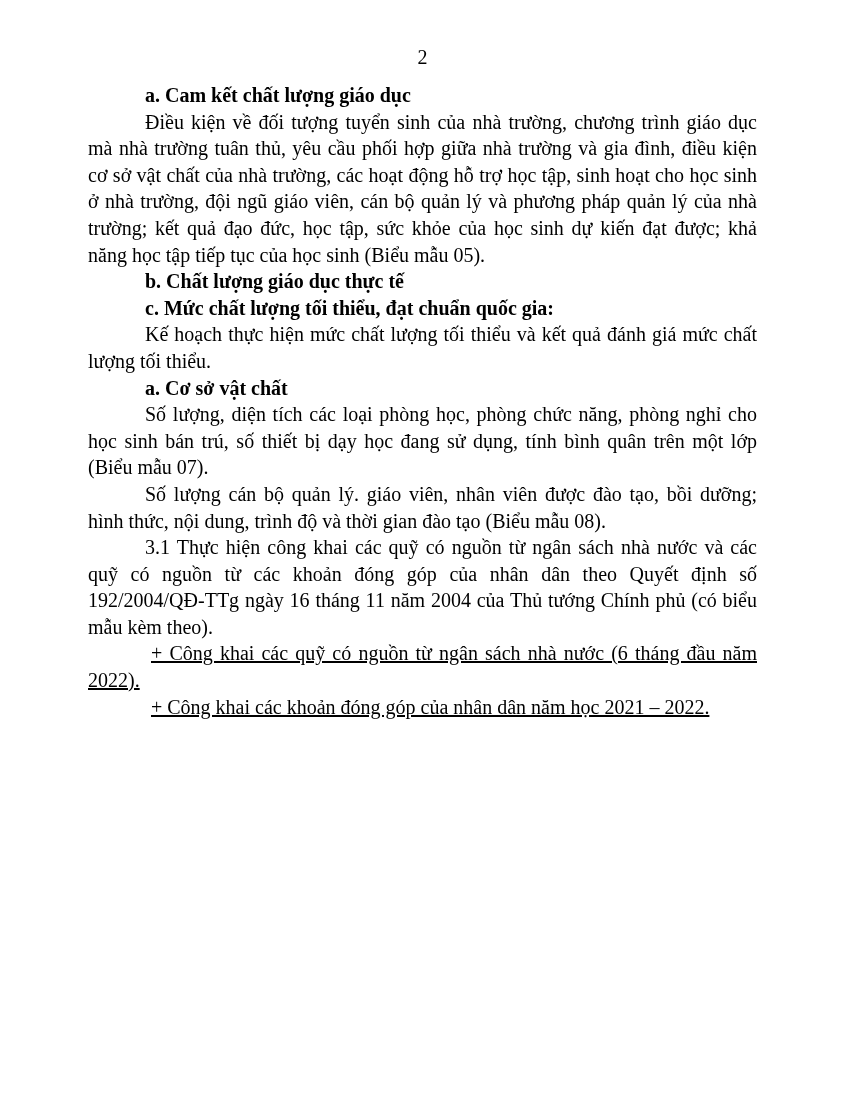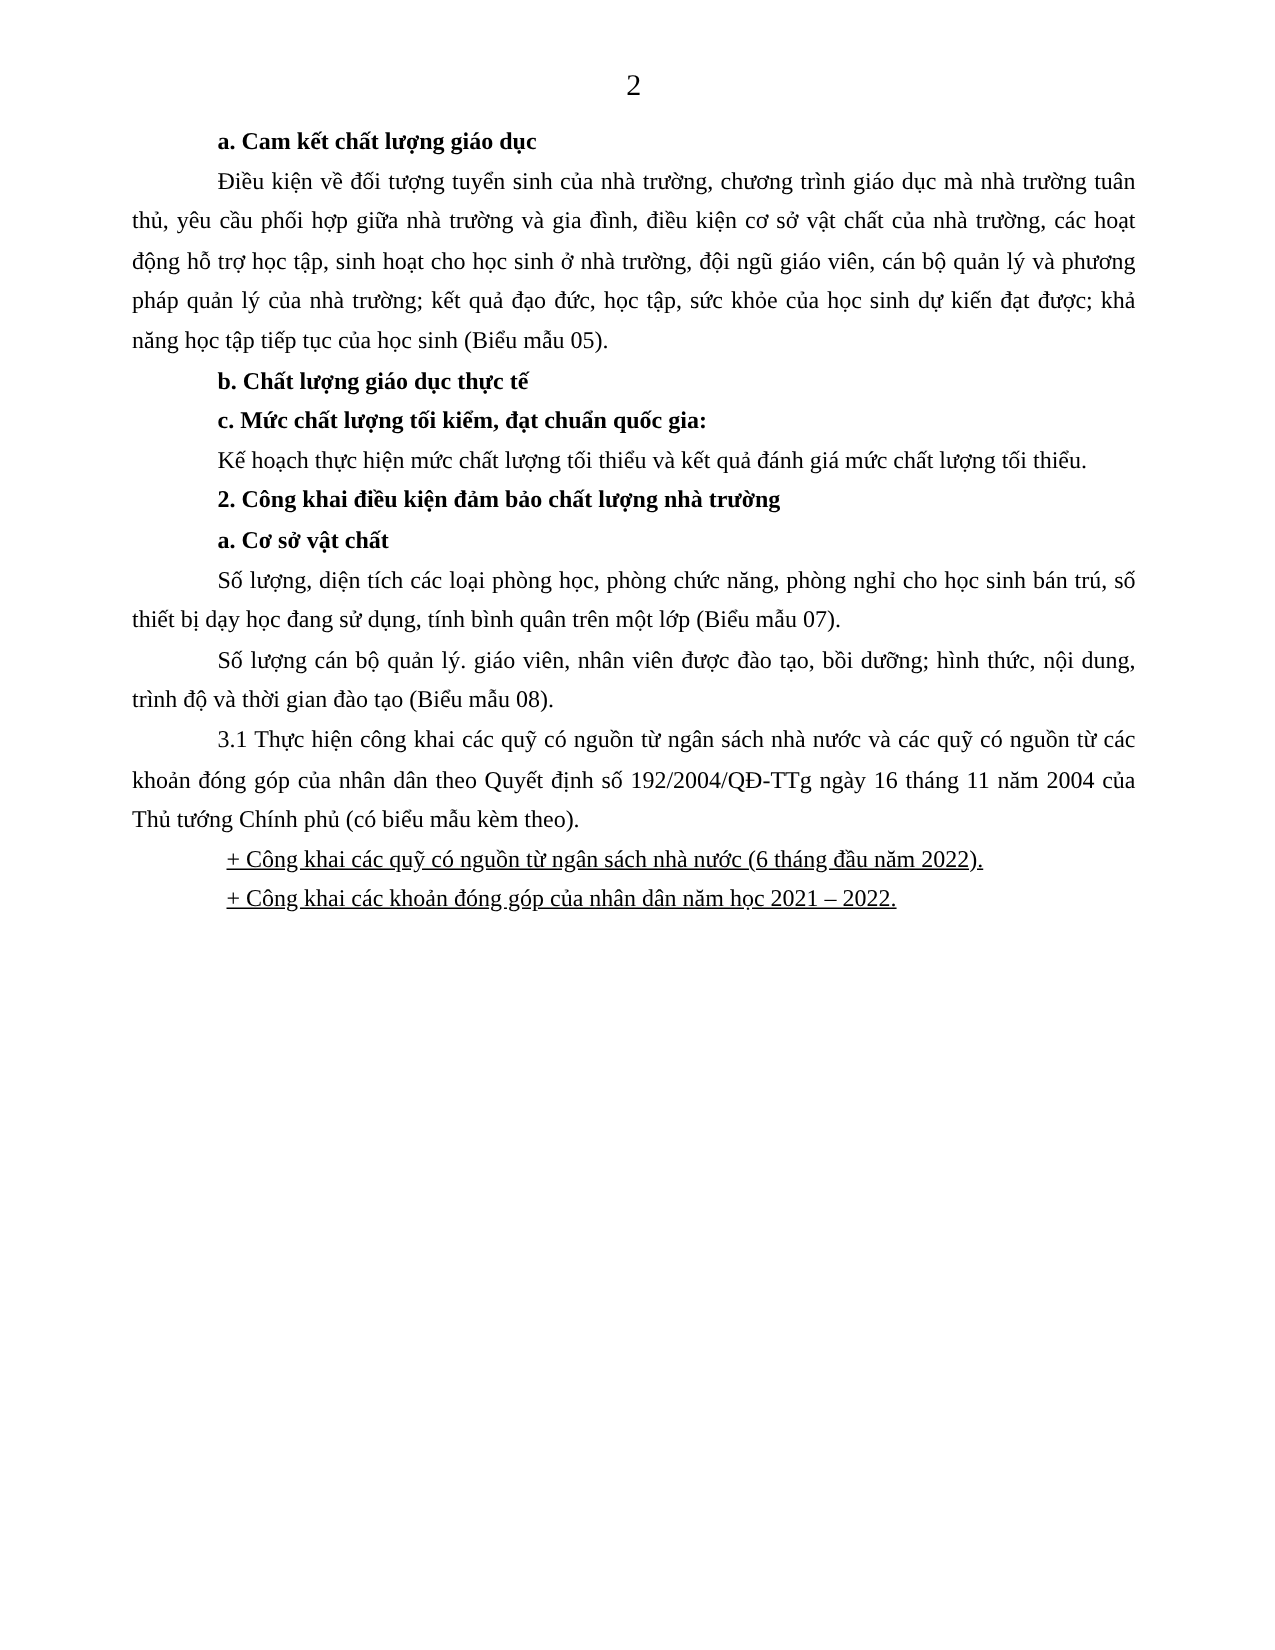--- a/index.html
+++ b/index.html
@@ -27,21 +27,21 @@
     width: 669px;
     text-align: center;
     font-size: 20px;
     line-height: 27px;
   }
   .doc {
     position: absolute;
     left: 88px;
     top: 82px;
     width: 669px;
-    font-size: 16px;
+    font-size: 20px;
     line-height: 26.6px;
     text-align: justify;
     text-justify: inter-word;
   }
   .doc p {
     margin: 0;
     padding: 0;
     text-indent: 57px;
   }
   .doc p.heading {
@@ -54,23 +54,22 @@
 </style>
 </head>
 <body>
 
 <div class="page">
   <div class="page-number">2</div>
   <div class="doc" id="doc">
       <p class="heading">a. Cam kết chất lượng giáo dục</p>
       <p class="body">Điều kiện về đối tượng tuyển sinh của nhà trường, chương trình giáo dục mà nhà trường tuân thủ, yêu cầu phối hợp giữa nhà trường và gia đình, điều kiện cơ sở vật chất của nhà trường, các hoạt động hỗ trợ học tập, sinh hoạt cho học sinh ở nhà trường, đội ngũ giáo viên, cán bộ quản lý và phương pháp quản lý của nhà trường; kết quả đạo đức, học tập, sức khỏe của học sinh dự kiến đạt được; khả năng học tập tiếp tục của học sinh (Biểu mẫu 05).</p>
       <p class="heading">b. Chất lượng giáo dục thực tế</p>
-      <p class="heading">c. Mức chất lượng tối kiểm, đạt chuẩn quốc gia:</p>
+      <p class="heading">c. Mức chất lượng tối thiểu, đạt chuẩn quốc gia:</p>
       <p class="body">Kế hoạch thực hiện mức chất lượng tối thiểu và kết quả đánh giá mức chất lượng tối thiểu.</p>
-      <p class="heading">2. Công khai điều kiện đảm bảo chất lượng nhà trường</p>
       <p class="heading">a. Cơ sở vật chất</p>
       <p class="body">Số lượng, diện tích các loại phòng học, phòng chức năng, phòng nghỉ cho học sinh bán trú, số thiết bị dạy học đang sử dụng, tính bình quân trên một lớp (Biểu mẫu 07).</p>
       <p class="body">Số lượng cán bộ quản lý. giáo viên, nhân viên được đào tạo, bồi dưỡng; hình thức, nội dung, trình độ và thời gian đào tạo (Biểu mẫu 08).</p>
       <p class="body">3.1 Thực hiện công khai các quỹ có nguồn từ ngân sách nhà nước và các quỹ có nguồn từ các khoản đóng góp của nhân dân theo Quyết định số 192/2004/QĐ-TTg ngày 16 tháng 11 năm 2004 của Thủ tướng Chính phủ (có biểu mẫu kèm theo).</p>
       <p class="plus">+ Công khai các quỹ có nguồn từ ngân sách nhà nước (6 tháng đầu năm 2022).</p>
       <p class="plus">+ Công khai các khoản đóng góp của nhân dân năm học 2021 – 2022.</p>
     </div>
 </div>
 
 </body></html>

